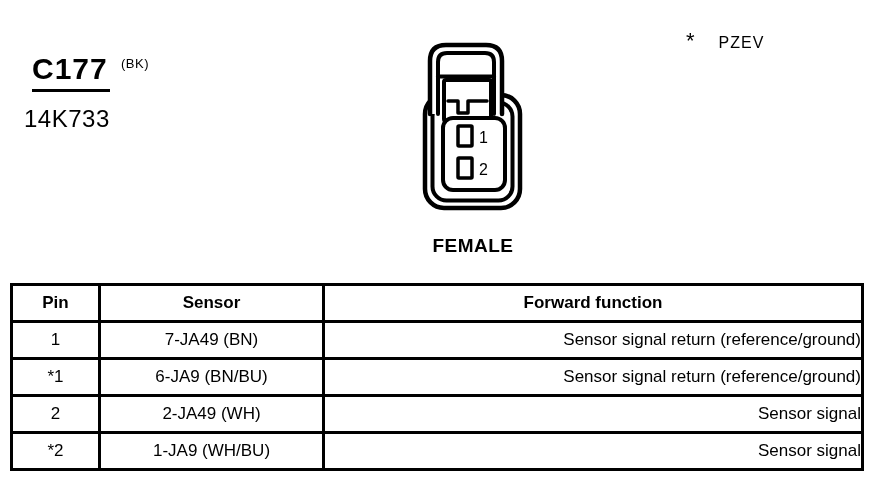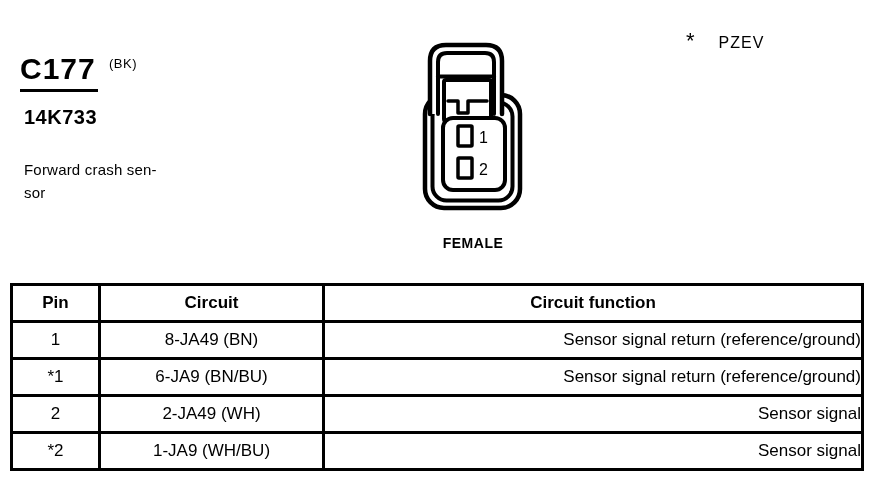--- a/index.html
+++ b/index.html
@@ -8,62 +8,62 @@
     width: 874px;
     height: 480px;
     background: #ffffff;
     color: #000000;
     font-family: "Liberation Sans", sans-serif;
     overflow: hidden;
     margin: 0 auto;
   }
 
   
-  .cid-block { position: absolute; left: 20px; top: 54px; }
+  .cid-block { position: absolute; left: 32px; top: 54px; }
   .cid {
     display: inline-block;
     font-size: 30px;
     font-weight: bold;
     letter-spacing: 1px;
     border-bottom: 3px solid #000;
     padding: 0 2px 5px 0;
     line-height: 1;
   }
   .ccolor {
     position: absolute;
     left: 89px;
     top: 2px;
     font-size: 13px;
     font-weight: normal;
     letter-spacing: 0.5px;
     white-space: nowrap;
   }
   .part-number {
     position: absolute; left: 24px; top: 107px;
-    font-size: 20px; font-weight: bold; letter-spacing: 0.5px;
+    font-size: 24px; font-weight: normal; letter-spacing: 0.5px;
     line-height: 1;
   }
   .description {
     position: absolute; left: 24px; top: 158px;
     font-size: 15px; line-height: 23px; letter-spacing: 0.2px;
   }
 
   
   .note {
     position: absolute; left: 686px; top: 30px;
     display: flex; align-items: baseline; gap: 24px;
   }
   .note .star { font-size: 22px; line-height: 1; }
   .note .note-label { font-size: 16px; letter-spacing: 1px; line-height: 1.2; }
 
   
   .connector-svg { position: absolute; left: 413px; top: 38px; }
   .gender-label {
     position: absolute; left: 403px; top: 235px; width: 140px;
-    text-align: center; font-size: 14px; font-weight: bold; letter-spacing: 0.5px;
+    text-align: center; font-size: 19px; font-weight: bold; letter-spacing: 0.5px;
   }
 
   
   table.pinout {
     position: absolute; left: 10px; top: 283px;
     width: 851px;
     border-collapse: collapse;
     table-layout: fixed;
     font-size: 17px;
   }
@@ -82,24 +82,20 @@
 </head>
 <body>
 
 <div class="page">
 
   <div class="cid-block">
     <span class="cid">C177</span>
     <span class="ccolor">(BK)</span>
   </div>
   <div class="part-number">14K733</div>
-  <div class="description">
-    <div>Forward crash sen-</div>
-    <div>sor</div>
-  </div>
 
   <div class="note">
     <span class="star">*</span>
     <span class="note-label">PZEV</span>
   </div>
 
   <svg class="connector-svg" width="114" height="178" viewBox="413 38 114 178">
     <g fill="#ffffff" stroke="#000000" stroke-linejoin="round" stroke-linecap="round">
 
       <rect x="425" y="95" width="95" height="113" rx="19" stroke-width="4.5"></rect>
@@ -123,28 +119,28 @@
 
   <table class="pinout">
     <colgroup>
       <col style="width:88px">
       <col style="width:224px">
       <col style="width:539px">
     </colgroup>
     <thead>
       <tr>
         <th>Pin</th>
-        <th>Circuit</th>
-        <th>Circuit function</th>
+        <th>Sensor</th>
+        <th>Forward function</th>
       </tr>
     </thead>
     <tbody>
       <tr>
         <td class="c-pin">1</td>
-        <td class="c-circuit">8-JA49 (BN)</td>
+        <td class="c-circuit">7-JA49 (BN)</td>
         <td class="c-func">Sensor signal return (reference/ground)</td>
       </tr>
       <tr>
         <td class="c-pin">*1</td>
         <td class="c-circuit">6-JA9 (BN/BU)</td>
         <td class="c-func">Sensor signal return (reference/ground)</td>
       </tr>
       <tr>
         <td class="c-pin">2</td>
         <td class="c-circuit">2-JA49 (WH)</td>

